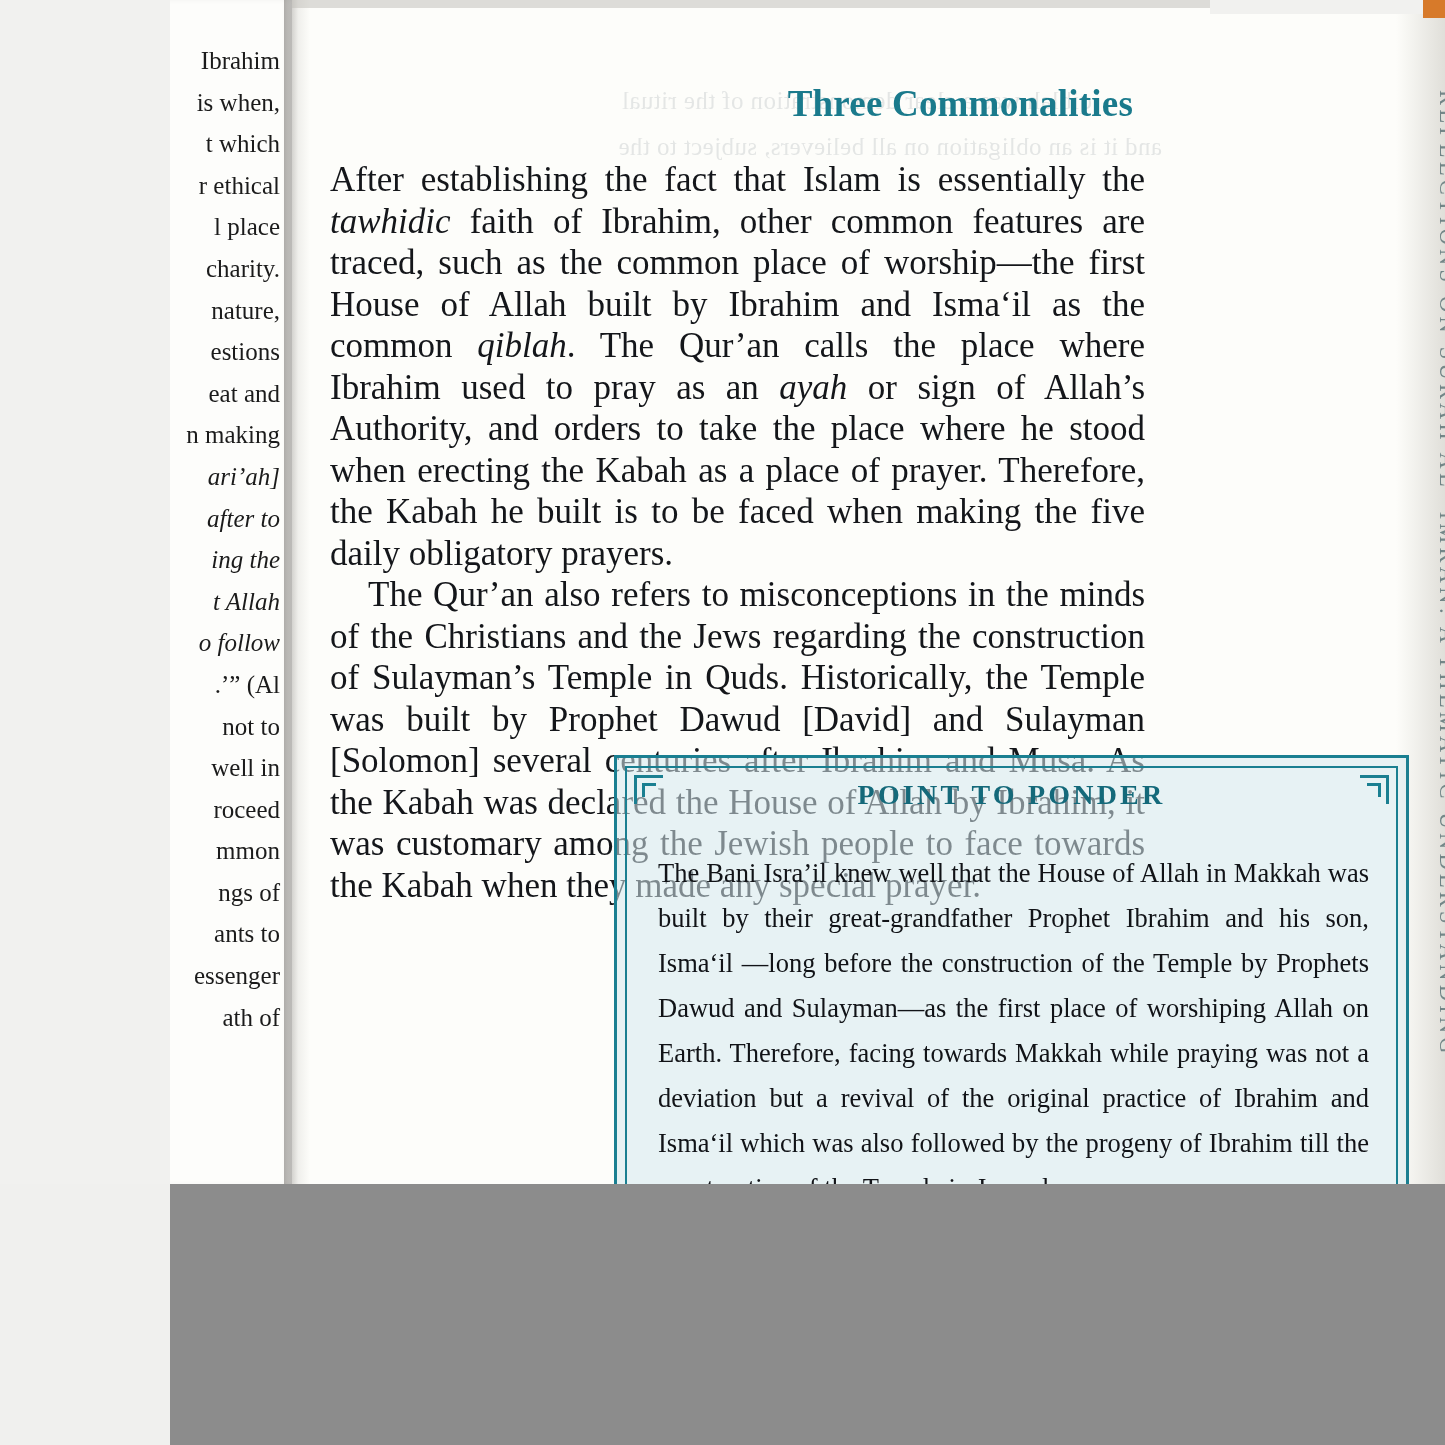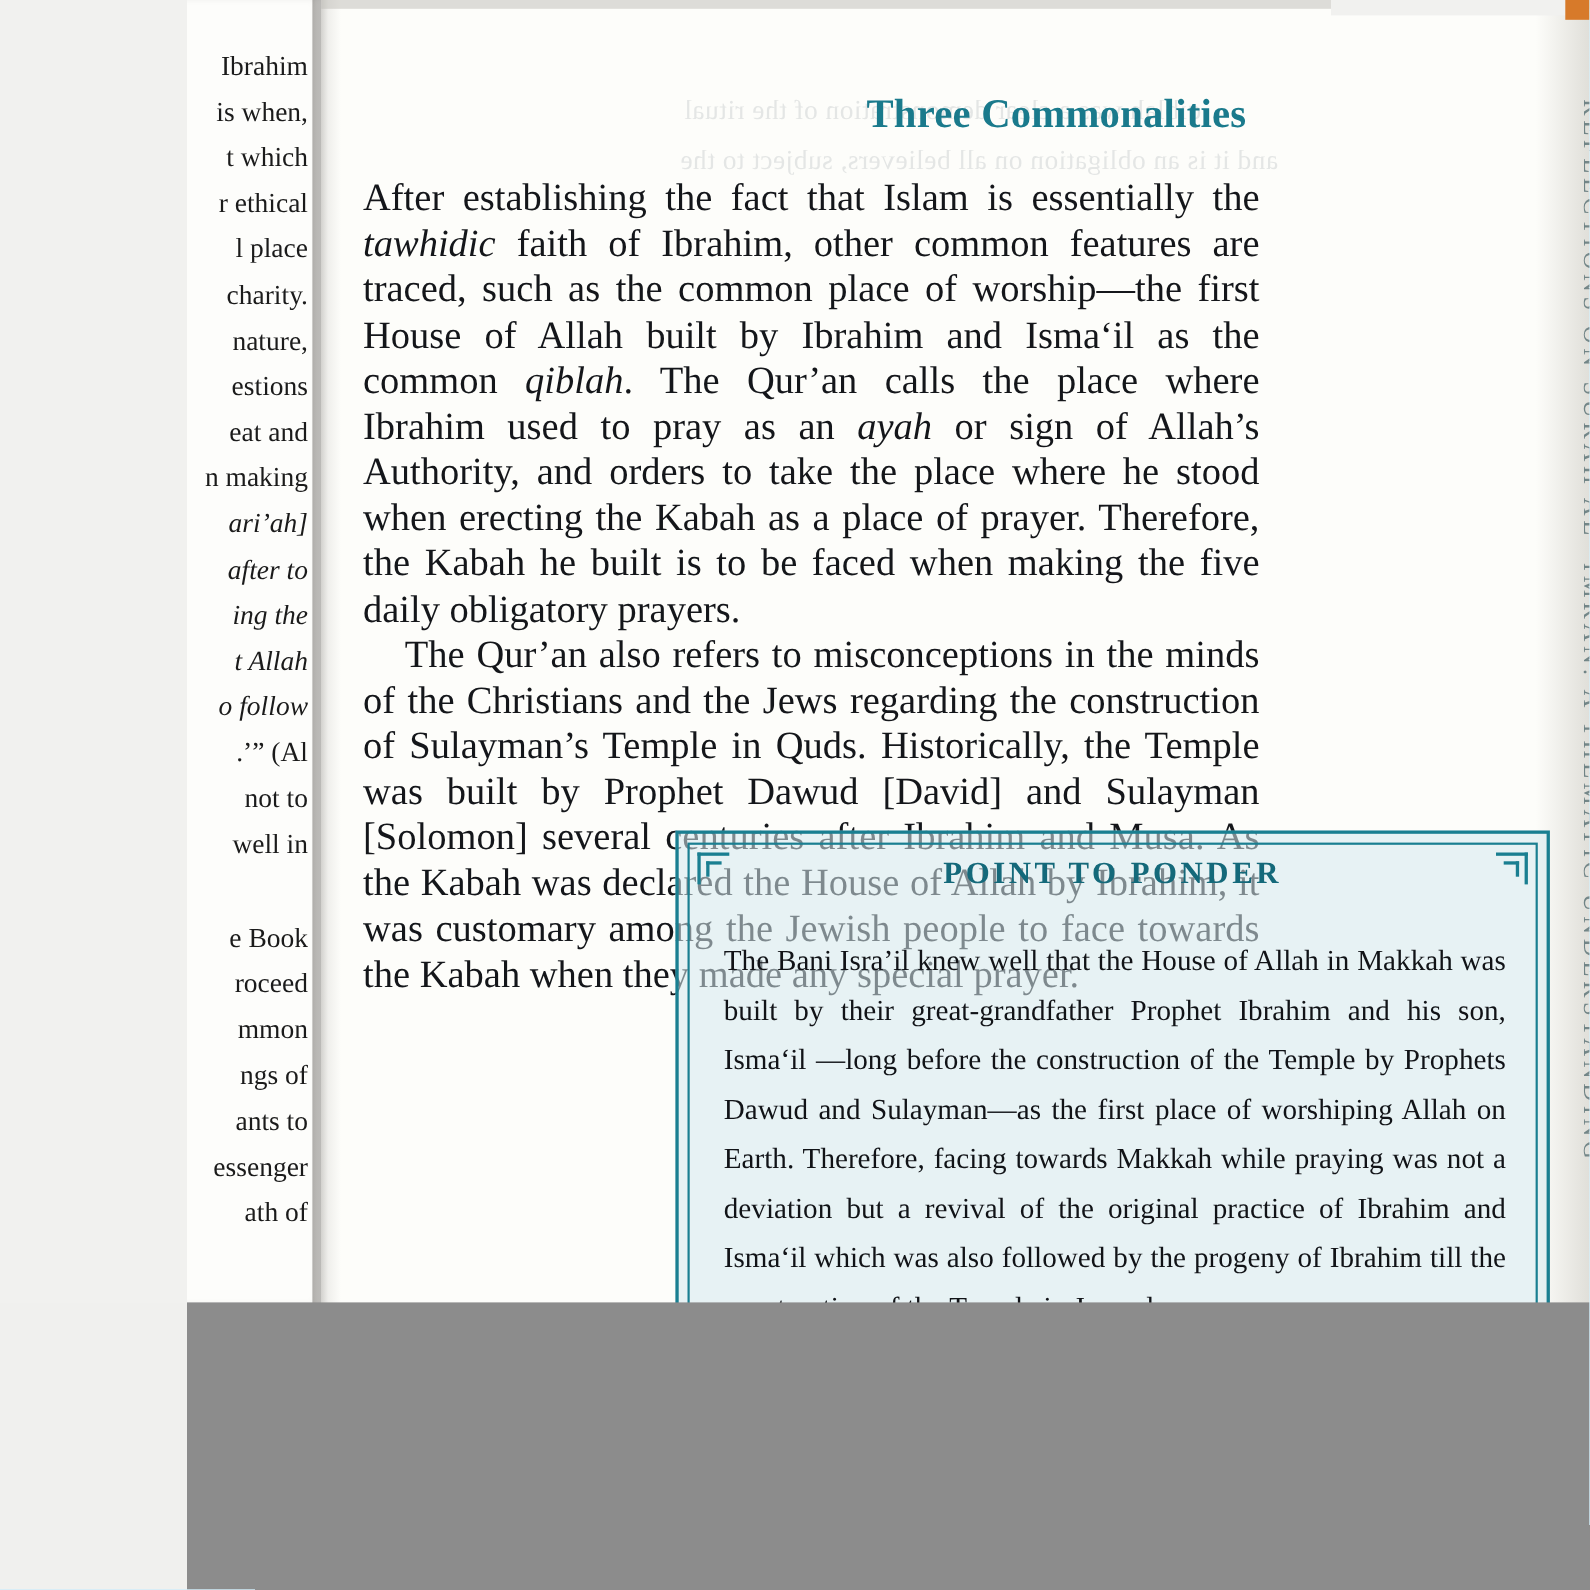--- a/index.html
+++ b/index.html
@@ -286,21 +286,20 @@
       <span class="lp-line">eat and</span>
       <span class="lp-line">n making</span>
       <span class="lp-line it">ari’ah]</span>
       <span class="lp-line it">after to</span>
       <span class="lp-line it">ing the</span>
       <span class="lp-line it">t Allah</span>
       <span class="lp-line it">o follow</span>
       <span class="lp-line">.’” (Al</span>
       <span class="lp-line">not to</span>
       <span class="lp-line">well in</span>
-      <span class="lp-line" style="padding-top:44px">e Book</span>
       <span class="lp-line">roceed</span>
       <span class="lp-line">mmon</span>
       <span class="lp-line">ngs of</span>
       <span class="lp-line">ants to</span>
       <span class="lp-line">essenger</span>
       <span class="lp-line">ath of</span>
     </div>
   </div>
 
   <div class="gutter-shadow"></div>

